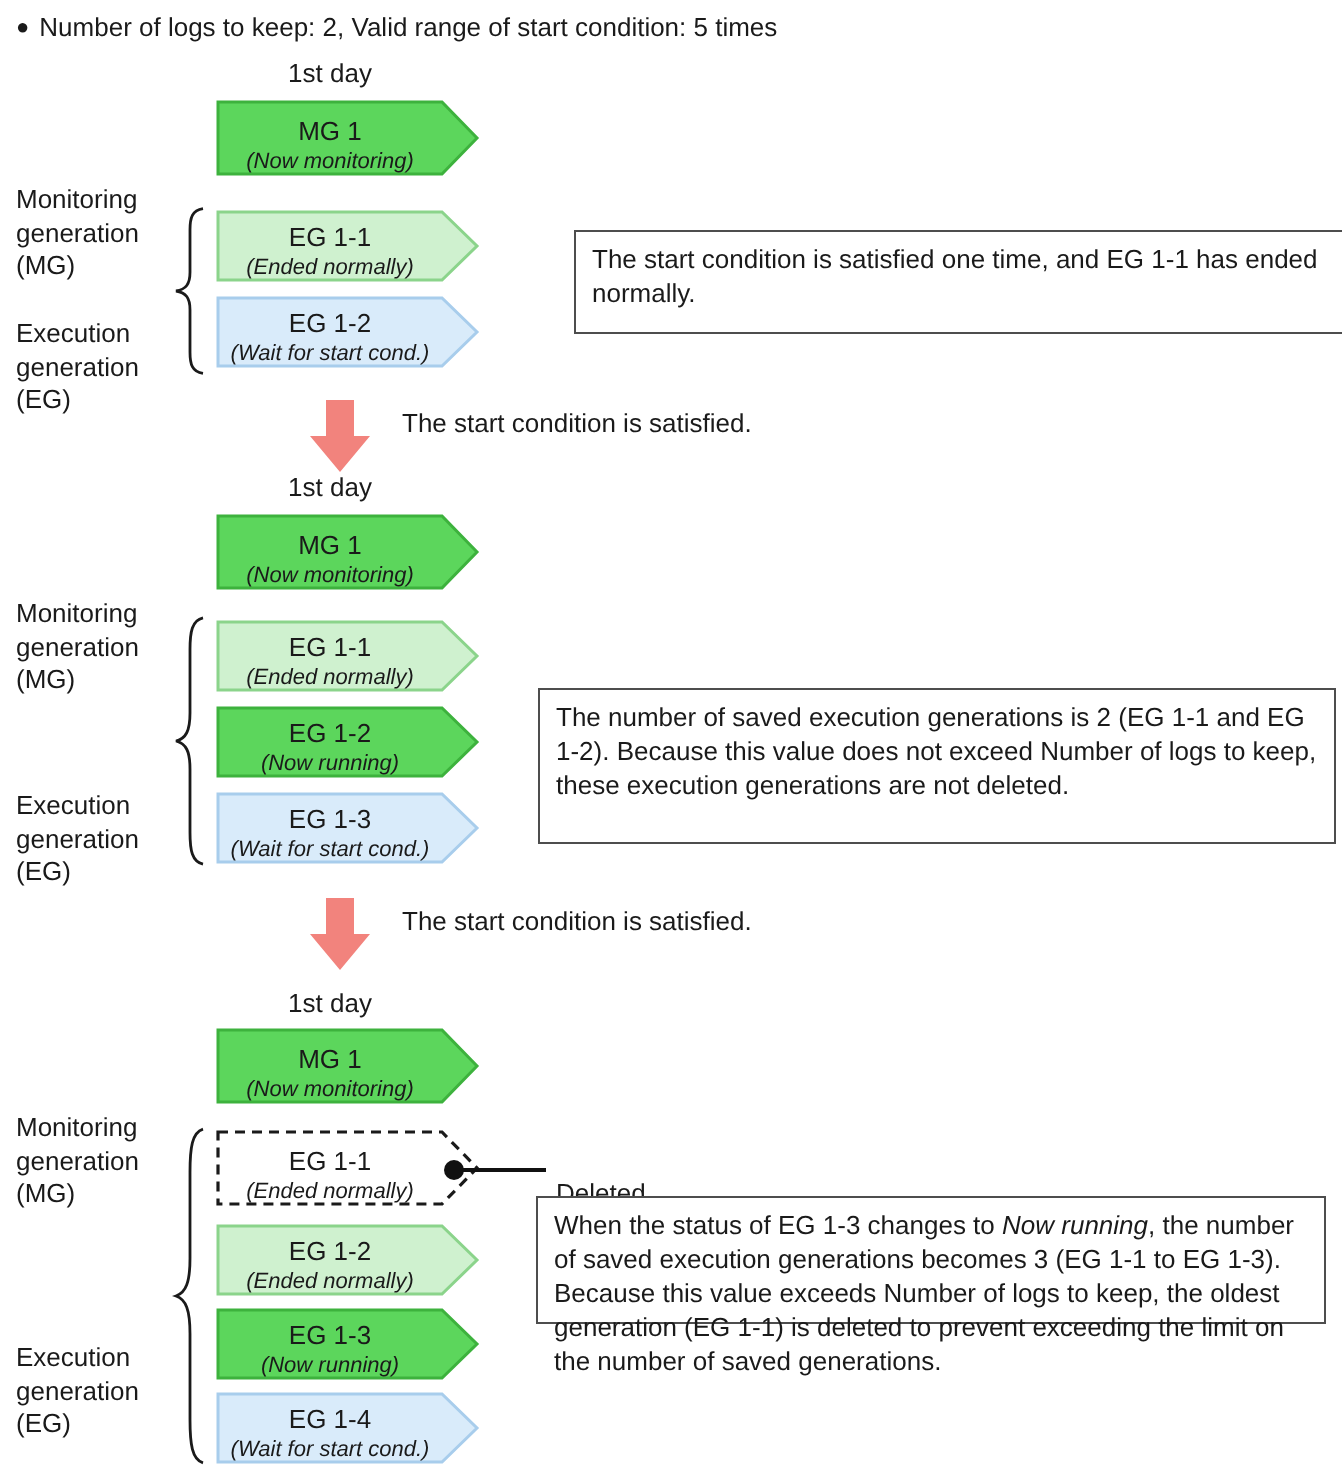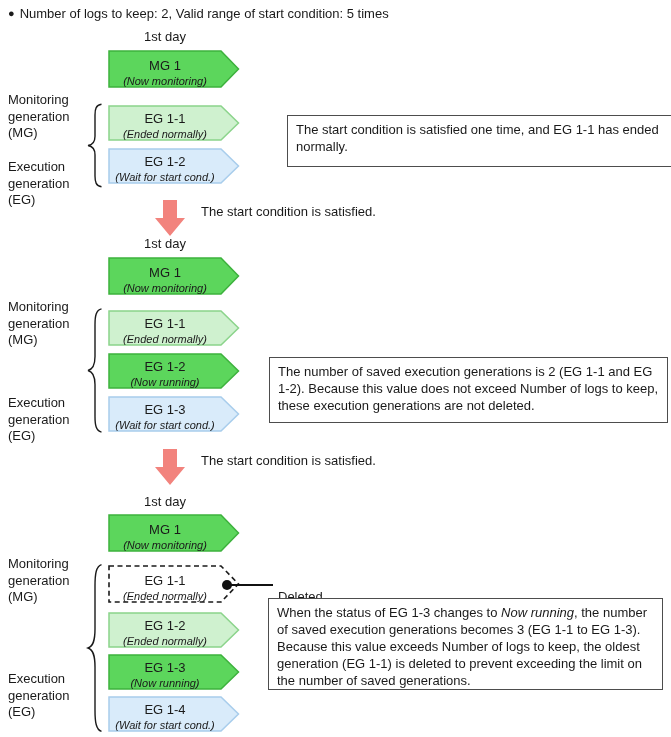--- a/index.html
+++ b/index.html
@@ -181,21 +181,21 @@
     <div class="gen-arrow eg c-blue" style="top:396px">
       <svg viewBox="0 0 132 38" preserveAspectRatio="none">
           <polygon points="1,1 113,1 130.5,19 113,37 1,37" vector-effect="non-scaling-stroke"></polygon>
         </svg>
       <div class="arrow-label">
         <div class="arrow-title">EG 1-3</div>
         <div class="arrow-status">(Wait for start cond.)</div>
       </div>
     </div>
 
-    <div class="note-box" style="left:269px;top:357px;width:399px;height:66px">
+    <div class="note-box" style="left:269px;top:344px;width:399px;height:78px">
       <span>The number of saved execution generations is 2 (EG 1-1 and EG 1-2). Because this value does not exceed Number of logs to keep, these execution generations are not deleted.</span>
     </div>
   </div>
 
   <div>
     <div class="divider-arrow" style="top:449px">
       <svg viewBox="0 0 30 36" preserveAspectRatio="none">
           <polygon points="8,0 22,0 22,18 30,18 15,36 0,18 8,18"></polygon>
         </svg>
     </div>
@@ -270,18 +270,18 @@
     <div class="gen-arrow eg c-blue" style="top:696px">
       <svg viewBox="0 0 132 38" preserveAspectRatio="none">
           <polygon points="1,1 113,1 130.5,19 113,37 1,37" vector-effect="non-scaling-stroke"></polygon>
         </svg>
       <div class="arrow-label">
         <div class="arrow-title">EG 1-4</div>
         <div class="arrow-status">(Wait for start cond.)</div>
       </div>
     </div>
 
-    <div class="note-box" style="left:268px;top:598px;width:395px;height:92px">
+    <div class="note-box" style="left:268px;top:598px;width:395px;height:64px">
       <span>When the status of EG 1-3 changes to </span><span class="em">Now running</span><span>, the number of saved execution generations becomes 3 (EG 1-1 to EG 1-3). Because this value exceeds Number of logs to keep, the oldest generation (EG 1-1) is deleted to prevent exceeding the limit on the number of saved generations.</span>
     </div>
   </div>
 
 </div>
 
 </body></html>

